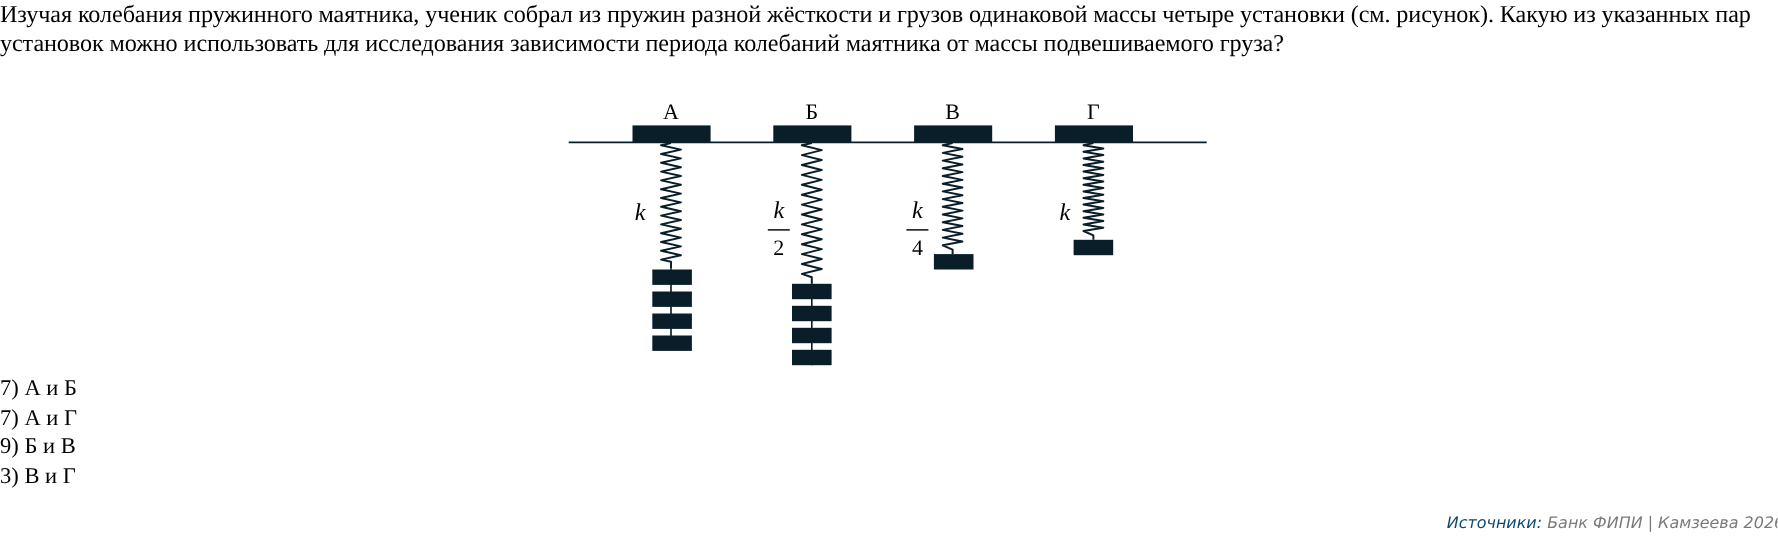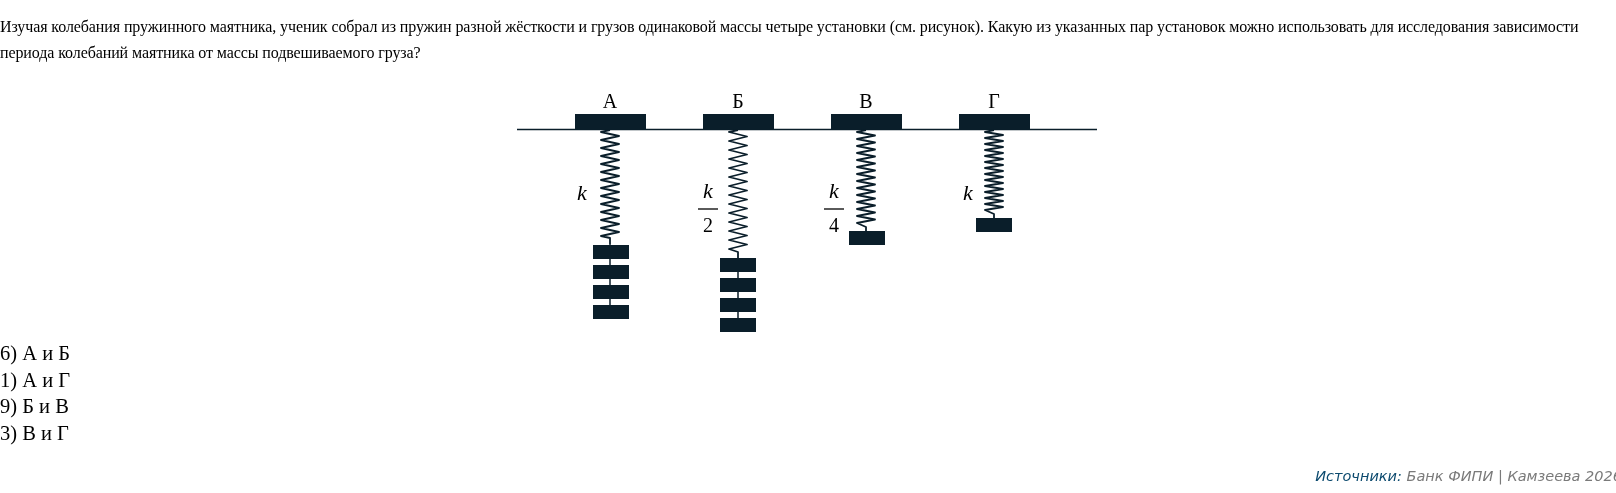--- a/index.html
+++ b/index.html
@@ -1,19 +1,19 @@
 <!DOCTYPE html>
 <html><head>
 <meta charset="utf-8">
 <style>
   html, body { margin:0; padding:0; background:#ffffff; }
   body { width:1616px; height:493px; position:relative; overflow:hidden;
          font-family:"Liberation Serif", serif; color:#000; }
-  .question { position:absolute; left:0; top:14px; width:1612px;
-              font-size:16px; line-height:26px; letter-spacing:-0.1px; }
+  .question { position:absolute; left:0; top:0; width:1612px;
+              font-size:22px; line-height:26px; letter-spacing:-0.1px; }
   .figure { position:absolute; left:0; top:0; width:1616px; height:340px; }
   .figure svg { position:absolute; left:0; top:0; }
   .options { position:absolute; left:0; top:340px; font-size:20.5px; line-height:26.5px; }
   .options div { white-space:nowrap; }
   .source { position:absolute; right:-6px; top:468px; font-family:"DejaVu Sans", sans-serif;
             font-style:italic; font-size:14.5px; white-space:nowrap; }
   .source .lbl { color:#0c4a6e; }
   .source .val { color:#7a7a7a; }
 </style>
 </head>
@@ -66,22 +66,22 @@
       <text x="994" y="108" text-anchor="middle" font-family="Liberation Serif, serif" font-size="20" fill="#000">Г</text>
       <rect x="959" y="114" width="71" height="16" fill="#0a1e2a"></rect>
       <polyline fill="none" stroke="#0a1e2a" stroke-width="1.8" stroke-linejoin="round" points="994,130 985,132 1003,135 985,138 1003,141 985,144 1003,147 985,150 1003,153 985,156 1003,159 985,162 1003,165 985,168 1003,171 985,174 1003,177 985,180 1003,183 985,186 1003,189 985,192 1003,195 985,198 1003,201 985,204 1003,207 985,210 994,214 994,218"></polyline>
       <text x="968" y="200" text-anchor="middle" font-family="Liberation Serif, serif" font-style="italic" font-size="22" fill="#000">k</text>
       <rect x="976" y="218" width="36" height="14" fill="#0a1e2a"></rect>
     </g>
   </svg>
 </div>
 
 <div class="options">
-  <div>6) А и Б</div>
-  <div>1) А и Г</div>
+  <div>7) А и Б</div>
+  <div>7) А и Г</div>
   <div>9) Б и В</div>
   <div>3) В и Г</div>
 </div>
 
 <div class="source">
   <span class="lbl">Источники:</span>
   <span class="val">Банк ФИПИ | Камзеева 2026</span>
 </div>
 
 </body></html>

